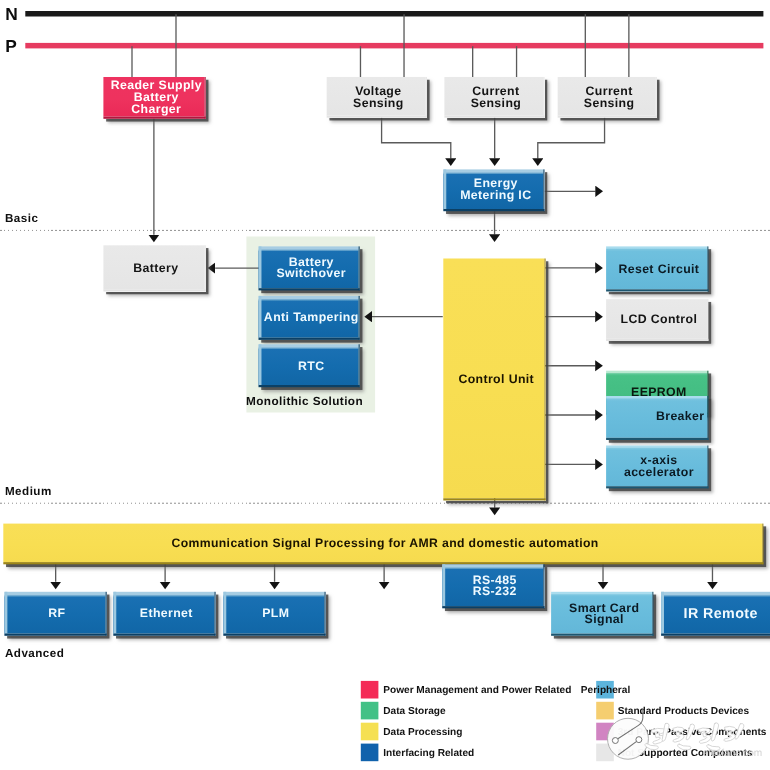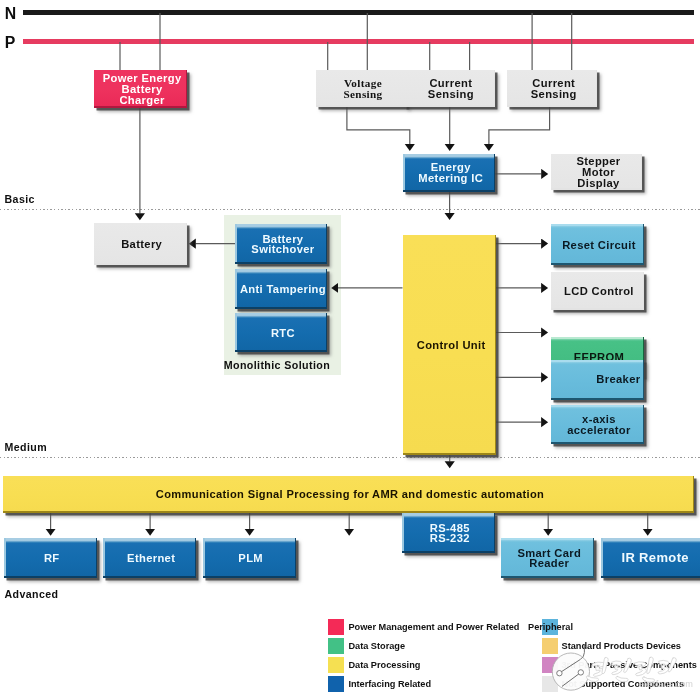--- a/index.html
+++ b/index.html
@@ -100,25 +100,25 @@
       <path d="M150.1,512.6 V528.9" marker-end="url(#ad)"></path>
       <path d="M249.6,512.6 V528.9" marker-end="url(#ad)"></path>
       <path d="M349.2,512.6 V528.9" marker-end="url(#ad)"></path>
       <path d="M448.7,512.6 V528.9" marker-end="url(#ad)"></path>
       <path d="M548.2,512.6 V528.9" marker-end="url(#ad)"></path>
       <path d="M647.7,512.6 V528.9" marker-end="url(#ad)"></path>
     </g>
   </svg>
   <div class="box b-red" style="left:94px;top:70.2px;width:93px;height:37.7px;font-size:11.2px;">
       <div class="txt">
-        <span class="lbl">Power Energy</span>
+        <span class="lbl">Reader Supply</span>
         <span class="lbl">Battery Charger</span>
       </div>
     </div>
-  <div class="box b-grey" style="left:316px;top:70px;width:90.8px;height:37px;font-size:11.2px;font-family:Liberation Serif, serif;">
+  <div class="box b-grey" style="left:297px;top:70px;width:90.8px;height:37px;font-size:11.2px;">
       <div class="txt">
         <span class="lbl">Voltage</span>
         <span class="lbl">Sensing</span>
       </div>
     </div>
   <div class="box b-grey" style="left:404px;top:70px;width:90.5px;height:37px;font-size:11.2px;">
       <div class="txt">
         <span class="lbl">Current</span>
         <span class="lbl">Sensing</span>
       </div>
@@ -128,27 +128,20 @@
         <span class="lbl">Current</span>
         <span class="lbl">Sensing</span>
       </div>
     </div>
   <div class="box b-blue" style="left:403px;top:153.5px;width:92.3px;height:38.4px;font-size:11.2px;">
       <div class="txt">
         <span class="lbl">Energy</span>
         <span class="lbl">Metering IC</span>
       </div>
     </div>
-  <div class="box b-grey" style="left:551.3px;top:153.8px;width:91.2px;height:36.7px;font-size:11.2px;">
-      <div class="txt">
-        <span class="lbl">Stepper</span>
-        <span class="lbl">Motor</span>
-        <span class="lbl">Display</span>
-      </div>
-    </div>
   <div class="box b-grey" style="left:93.6px;top:223.1px;width:93.0px;height:41.5px;font-size:11.2px;">
       <div class="txt">
         <span class="lbl">Battery</span>
       </div>
     </div>
   <div class="box b-blue" style="left:235.3px;top:223.7px;width:92.1px;height:40.6px;font-size:11.2px;">
       <div class="txt">
         <span class="lbl">Battery</span>
         <span class="lbl">Switchover</span>
       </div>
@@ -216,21 +209,21 @@
     </div>
   <div class="box b-blue" style="left:401.6px;top:513px;width:93.2px;height:39.8px;font-size:11.2px;">
       <div class="txt">
         <span class="lbl">RS-485</span>
         <span class="lbl">RS-232</span>
       </div>
     </div>
   <div class="box b-ltblue" style="left:501.1px;top:538.1px;width:93.2px;height:39.8px;font-size:11.2px;">
       <div class="txt">
         <span class="lbl">Smart Card</span>
-        <span class="lbl">Reader</span>
+        <span class="lbl">Signal</span>
       </div>
     </div>
   <div class="box b-blue" style="left:600.6px;top:538.1px;width:106px;height:39.8px;font-size:13px;justify-content:flex-end;">
       <div class="txt">
         <span class="lbl">IR Remote</span>
       </div>
     </div>
   <div class="mono-cap" style="left:223.7px;top:359.9px;width:117.6px;">Monolithic Solution</div>
   <div class="tier" style="left:4.5px;top:194.3px;">Basic</div>
   <div class="tier" style="left:4.5px;top:442.4px;">Medium</div>

